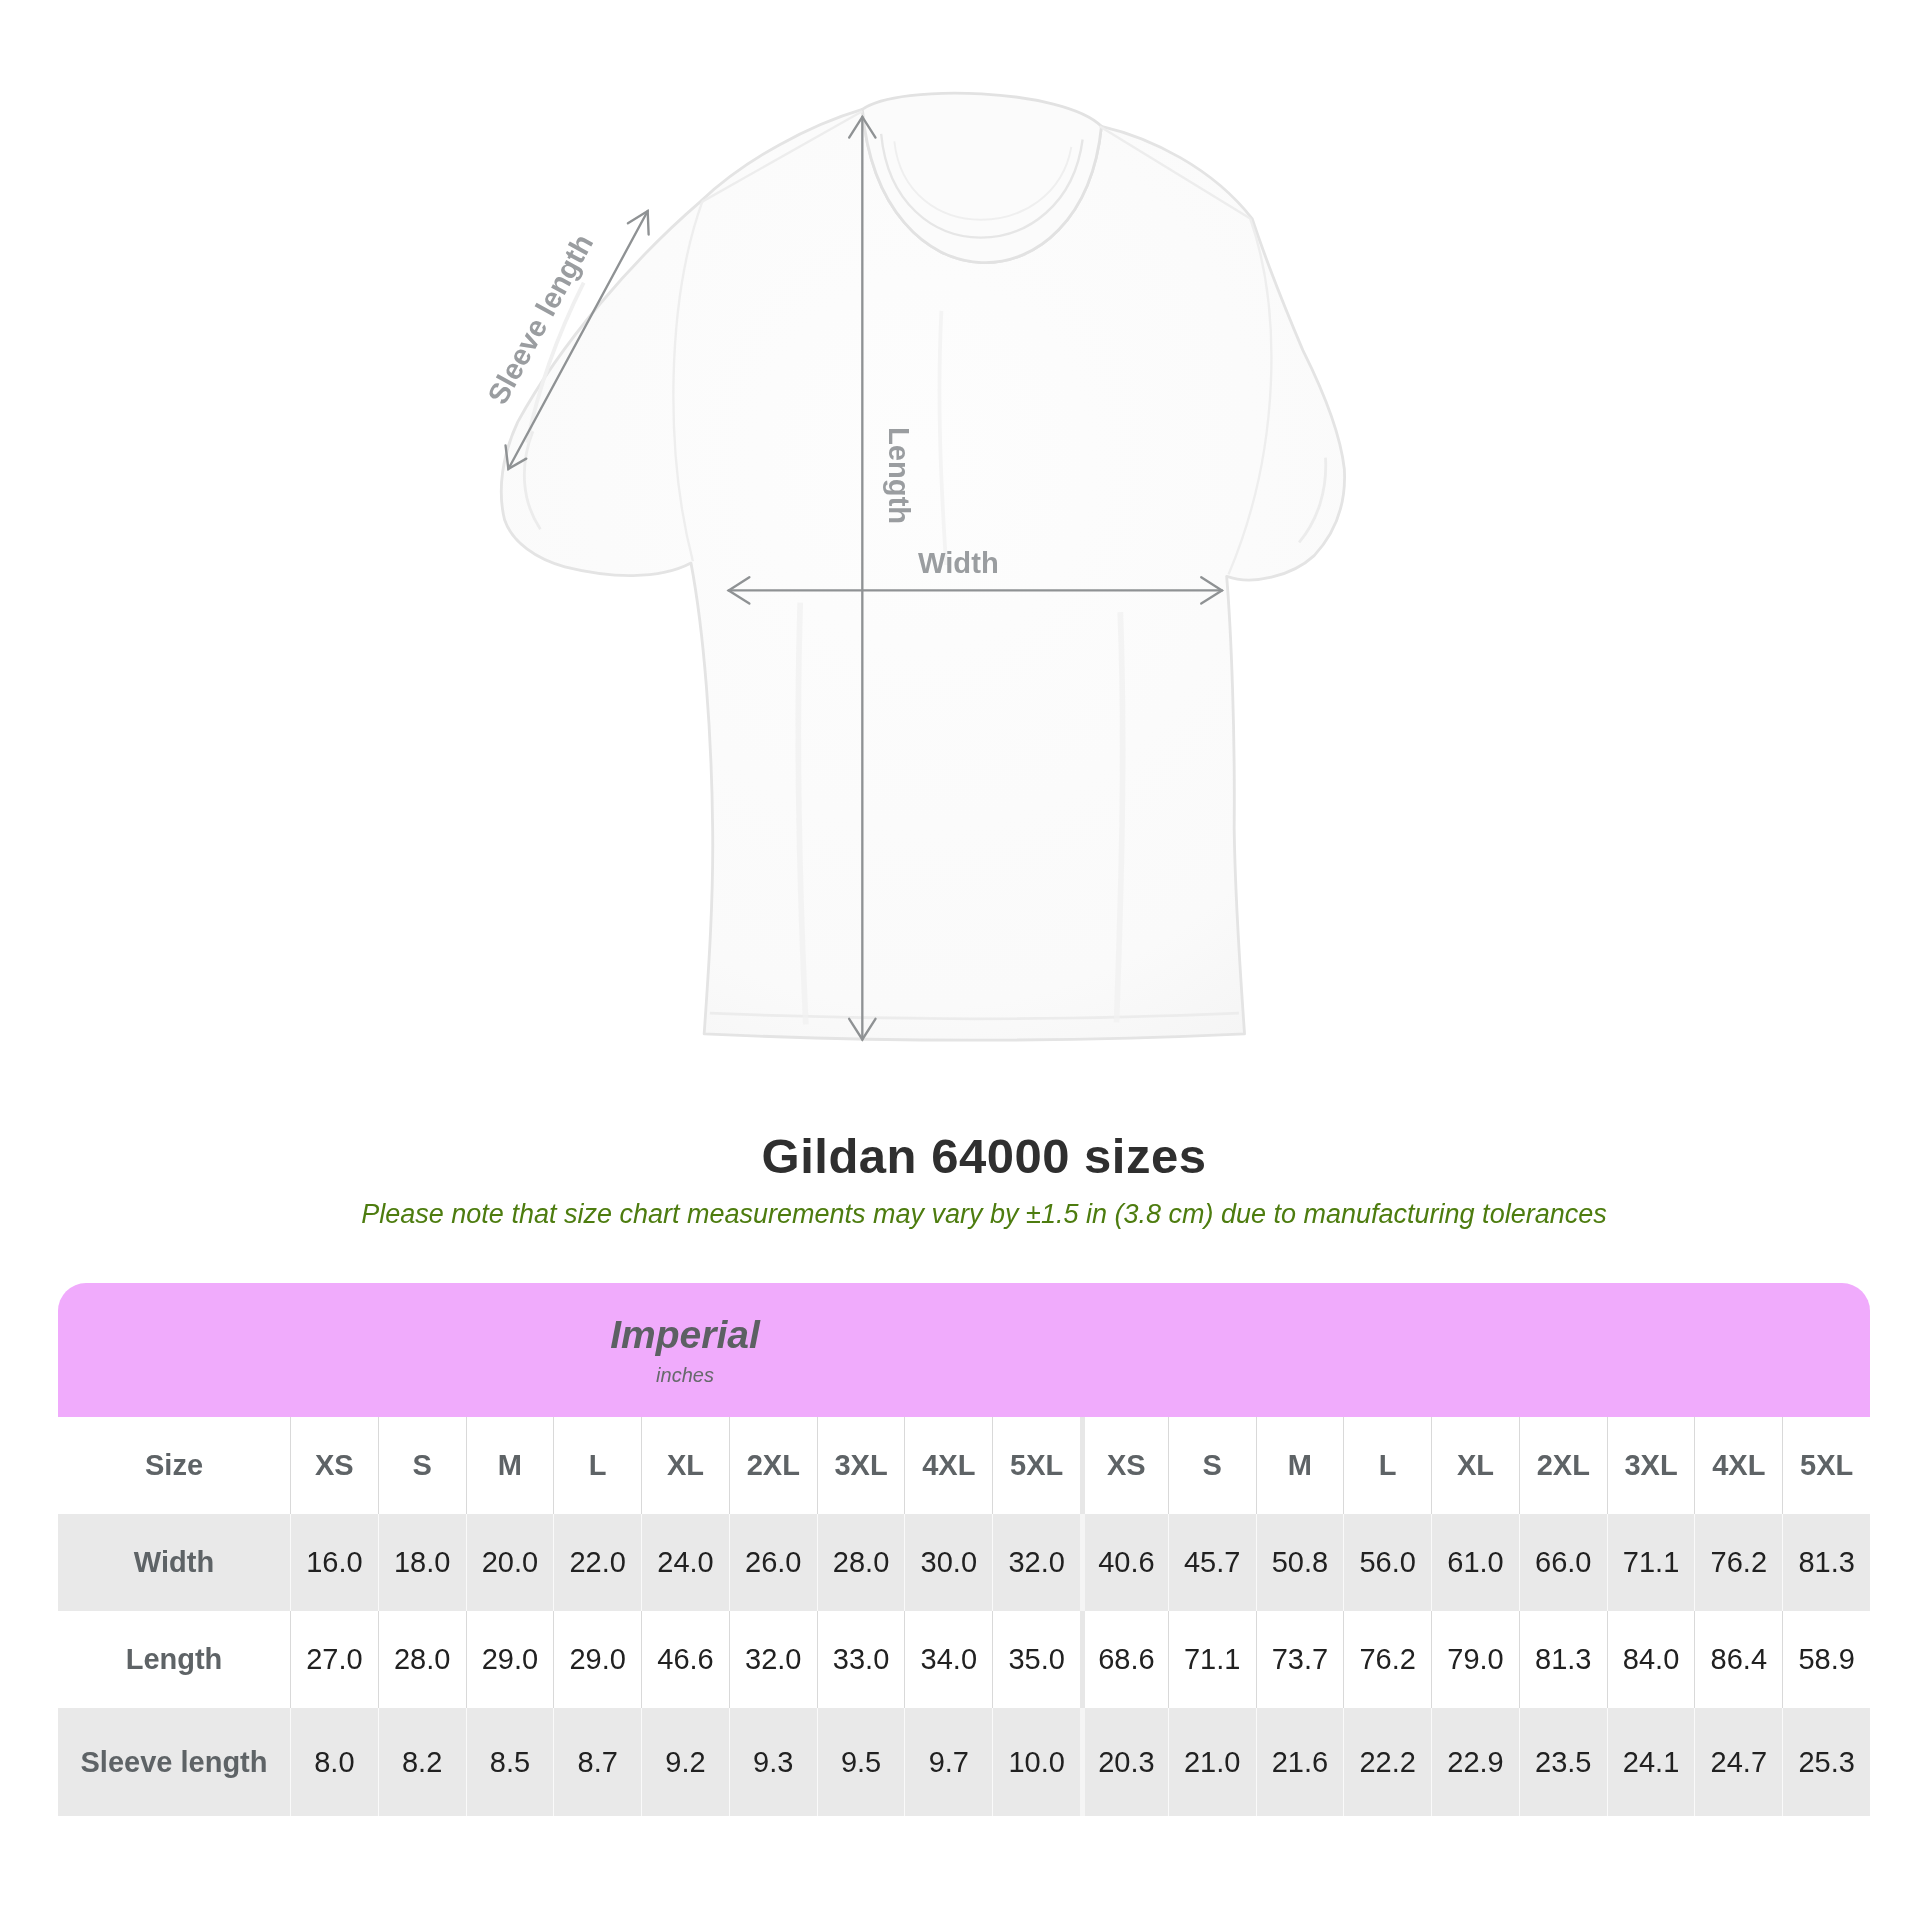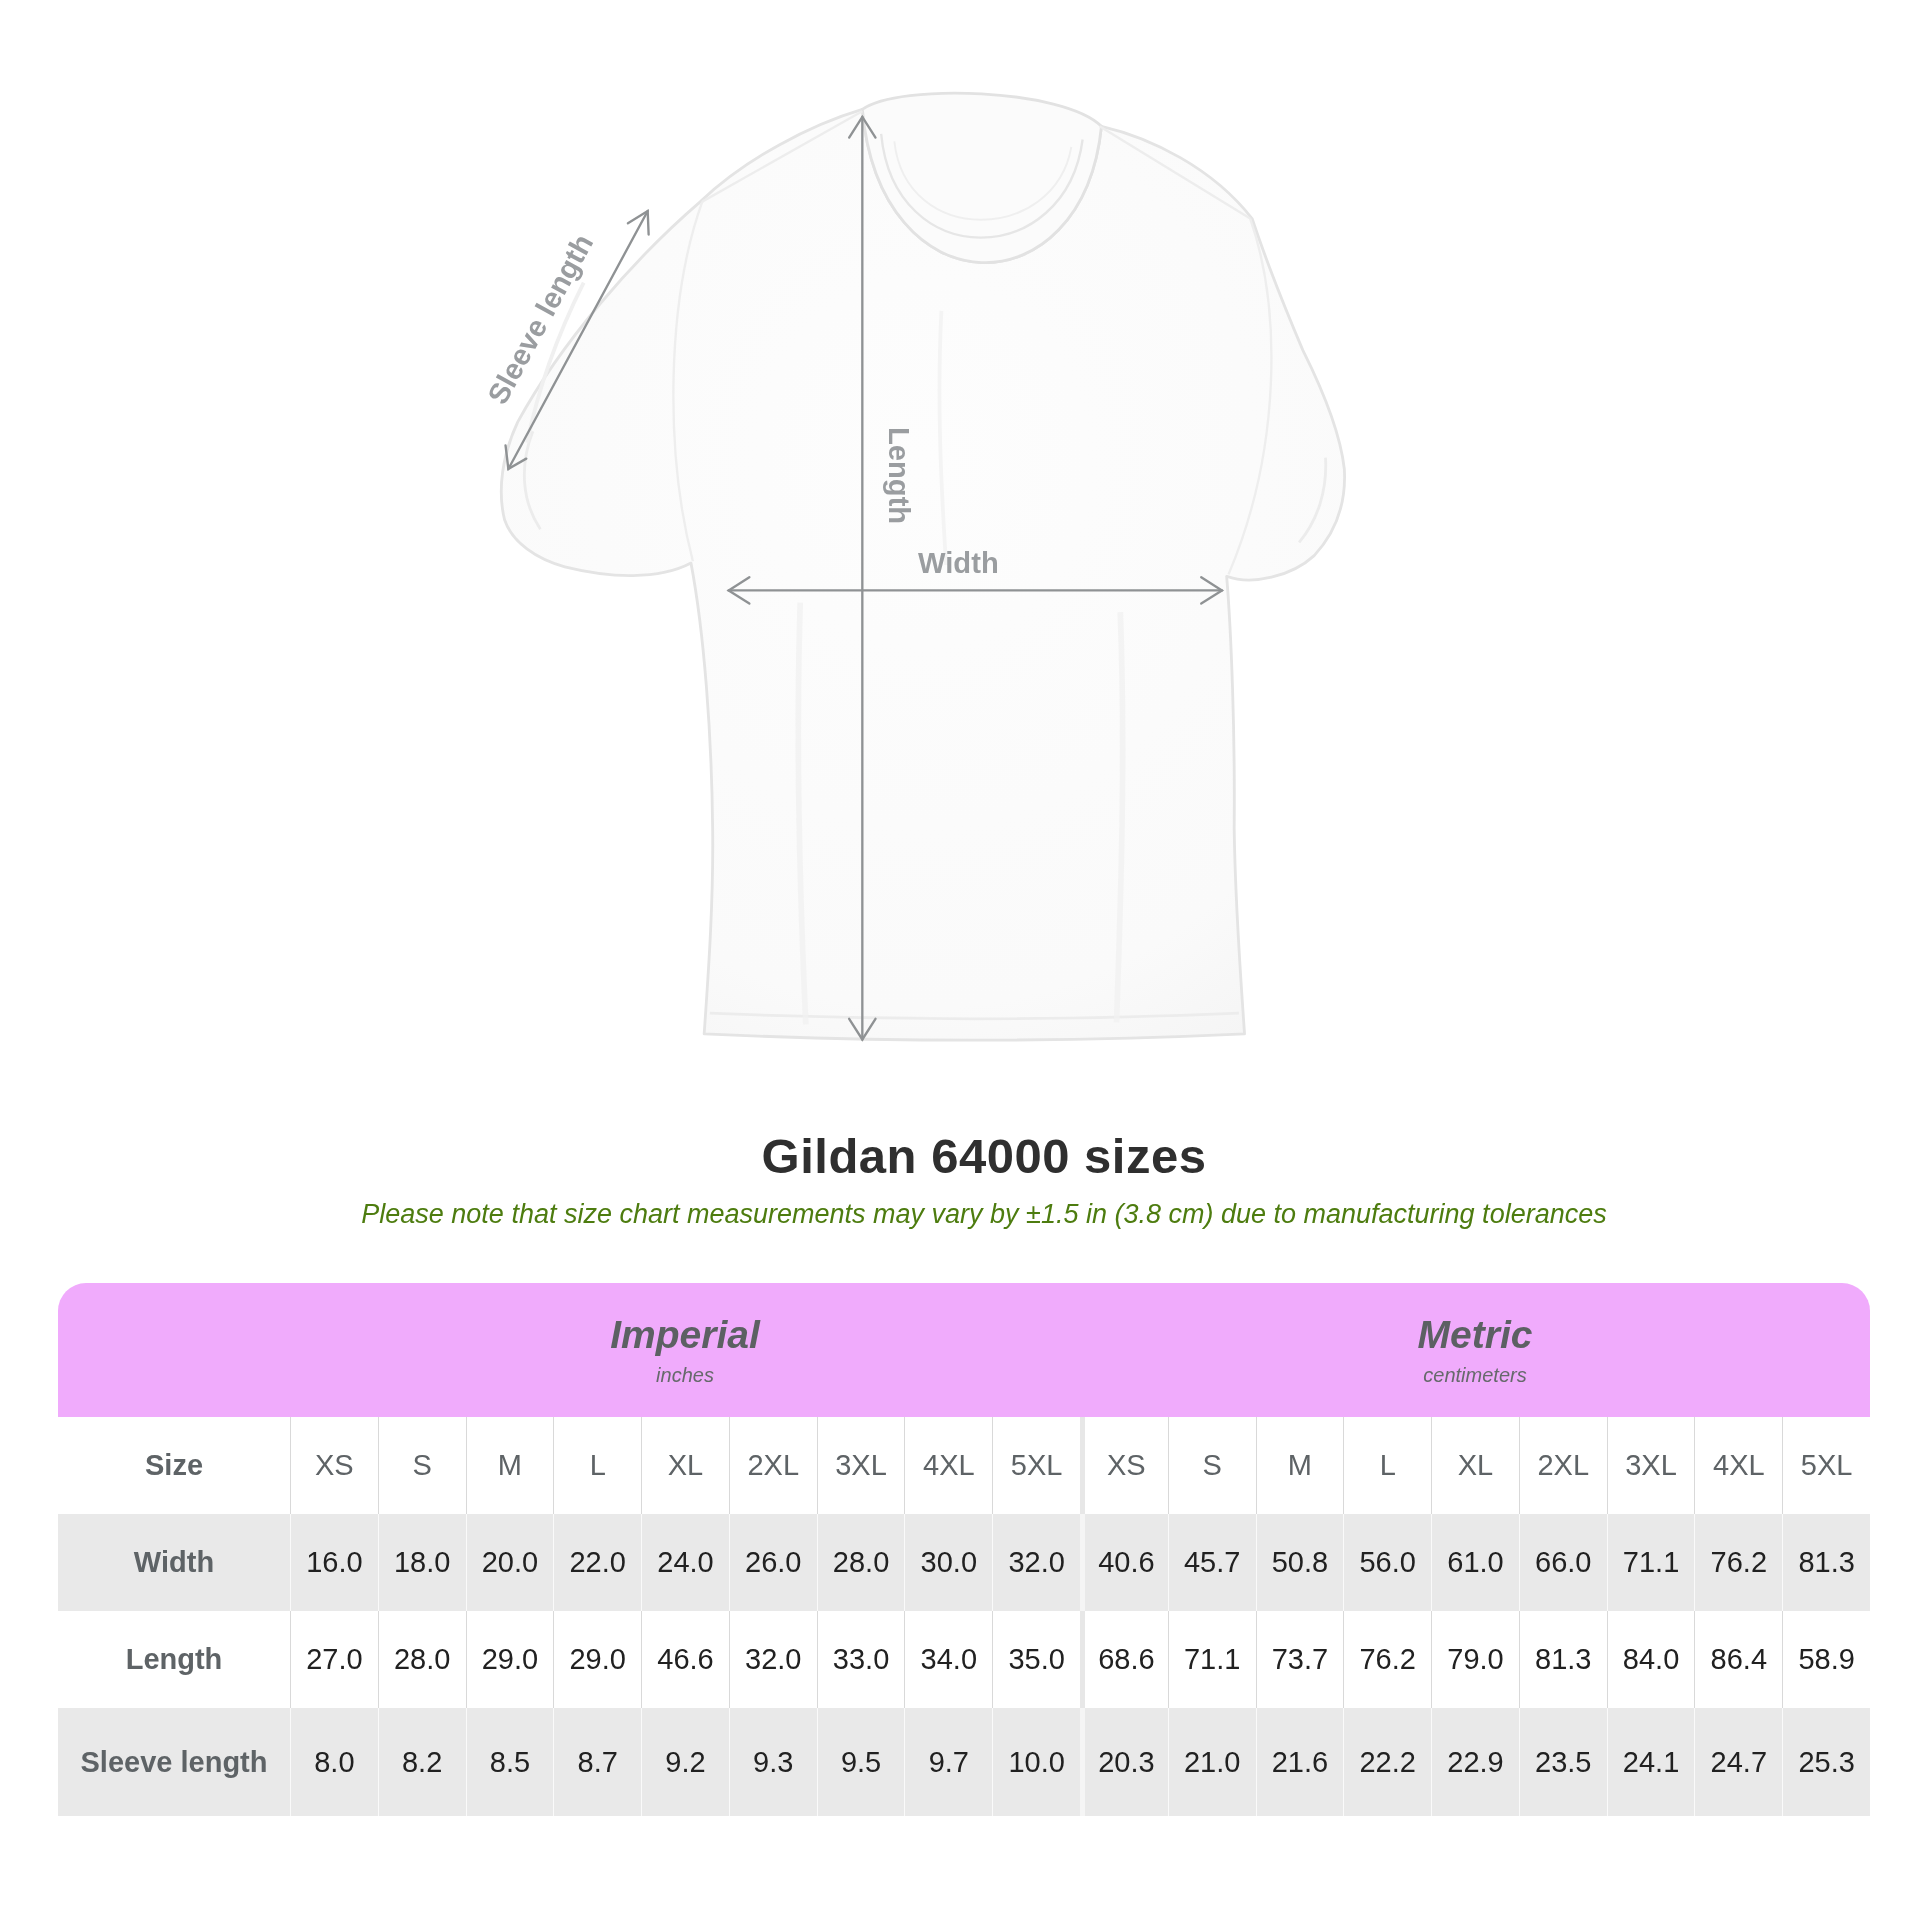--- a/index.html
+++ b/index.html
@@ -17,21 +17,21 @@
   .band{display:grid;grid-template-columns:232px 1fr 1fr;height:134px;background:#f0abfc;}
   .bandcell{display:flex;flex-direction:column;align-items:center;justify-content:center;}
   .gname{font-size:39px;font-weight:700;font-style:italic;color:#5c6063;}
   .gunit{margin-top:7.5px;font-size:20px;font-style:italic;color:#66696b;}
   .trow{display:grid;grid-template-columns:232px repeat(18,1fr);}
   .trow.rw{background:#ffffff;}
   .trow.ra{background:#e9e9e9;}
   .h120{height:97px;} .h115{height:108px;}
   .cell{display:flex;align-items:center;justify-content:center;font-size:29px;color:#212121;}
   .lbl{display:flex;align-items:center;justify-content:center;font-size:29px;font-weight:700;color:#5e6366;}
-  .hd{font-weight:400;color:#5e6366;}
+  .hd{font-weight:700;color:#5e6366;}
   .rw .cell{border-left:1.9px solid #d9d9d9;}
   .ra .cell{border-left:1.9px solid #fafafa;}
   .rw .cell.g{border-left:5.6px solid #e7e7e7;}
   .ra .cell.g{border-left:5.6px solid #f5f5f5;}
 </style>
 </head>
 <body>
 
 <div class="root">
 
@@ -115,24 +115,20 @@
   </div>
 
   <div class="size-table">
 
     <div class="band">
       <div class="bandcell"></div>
       <div class="bandcell">
         <div class="gname">Imperial</div>
         <div class="gunit">inches</div>
       </div>
-      <div class="bandcell">
-        <div class="gname">Metric</div>
-        <div class="gunit">centimeters</div>
-      </div>
     </div>
 
     <div class="trow rw h120">
       <div class="lbl">Size</div>
       <div class="cell hd">XS</div>
       <div class="cell hd">S</div>
       <div class="cell hd">M</div>
       <div class="cell hd">L</div>
       <div class="cell hd">XL</div>
       <div class="cell hd">2XL</div>

